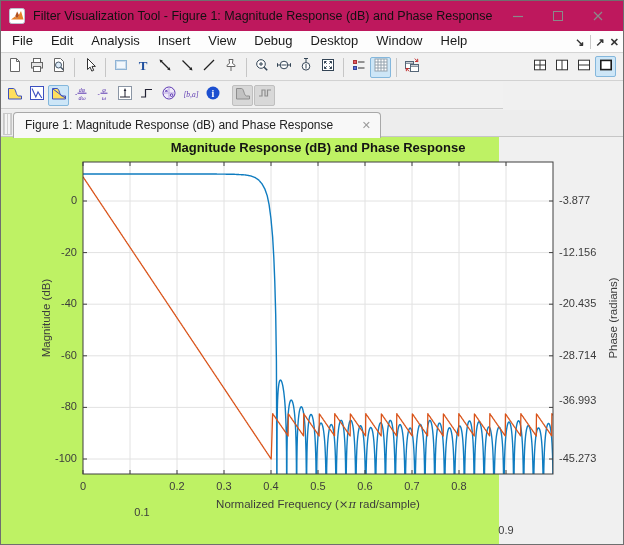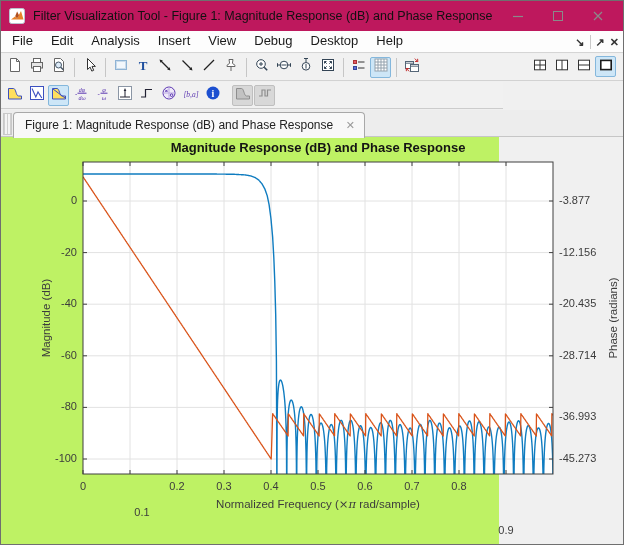--- a/index.html
+++ b/index.html
@@ -20,21 +20,21 @@
   #tb1{position:absolute;left:0;top:53px;width:622px;height:27px;background:#f1f1f1;border-bottom:1px solid #d2d2d2;display:flex;align-items:center;padding-left:3px;box-sizing:border-box;}
   #tb2{position:absolute;left:0;top:81px;width:502px;height:27px;background:#f1f1f1;border-bottom:1px solid #cccccc;display:flex;align-items:center;padding-left:3px;box-sizing:border-box;}
   .tbtn{width:21px;height:21px;display:flex;align-items:center;justify-content:center;border:1px solid transparent;border-radius:2px;margin-right:1px;box-sizing:border-box;}
   .tbtn.sel{background:#cde6f7;border-color:#84b7dc;}
   .tbtn.dis{background:#d8d8d8;border-color:#bfbfbf;}
   .tsep{width:1px;height:19px;background:#c6c6c6;margin:0 4px;}
   #tb1right{position:absolute;right:6px;top:2px;display:flex;}
   
   #tabrow{position:absolute;left:0;top:109px;width:622px;height:26px;background:#ededed;border-bottom:1px solid #c6c6c6;box-sizing:content-box;}
   #grip{position:absolute;left:2px;top:3px;width:7px;height:20px;background:repeating-linear-gradient(90deg,#cfcfcf 0 1px,#f4f4f4 1px 3px);border:1px solid #c8c8c8;}
-  #tab{position:absolute;left:12px;top:2px;width:350px;height:25px;background:#f8f8f8;border:1px solid #a8a8a8;border-bottom:none;border-radius:4px 4px 0 0;z-index:2;}
+  #tab{position:absolute;left:12px;top:2px;width:350px;height:25px;background:#f8f8f8;border:1px solid #a8a8a8;border-bottom:none;border-radius:4px 4px 0 0;z-index:2;padding-left:16px;}
   #tablabel{position:absolute;left:11px;top:0;line-height:24px;font-size:12px;color:#222;white-space:nowrap;}
   #tabclose{position:absolute;right:9px;top:0;line-height:24px;font-size:11px;color:#9a9a9a;}
   
   #content{position:absolute;left:0;top:136px;width:498px;height:407px;background:#bef264;}
   #plotwrap{position:absolute;left:0;top:0;width:622px;height:407px;}
   #charttitle{position:absolute;left:82px;top:3px;width:470px;text-align:center;font-size:13px;font-weight:bold;color:#141414;white-space:nowrap;}
   .xtick{position:absolute;width:34px;text-align:center;font-size:11px;color:#3c3c3c;}
   .ytickL{position:absolute;width:44px;text-align:right;font-size:11px;color:#3c3c3c;}
   .ytickR{position:absolute;width:58px;text-align:left;font-size:11px;color:#3c3c3c;}
   #xlabel{position:absolute;left:82px;top:360px;width:470px;text-align:center;font-size:11.5px;color:#3c3c3c;}
@@ -65,20 +65,21 @@
   </div>
 
   <div id="menubar">
       <div class="menuitem">File</div>
       <div class="menuitem">Edit</div>
       <div class="menuitem">Analysis</div>
       <div class="menuitem">Insert</div>
       <div class="menuitem">View</div>
       <div class="menuitem">Debug</div>
       <div class="menuitem">Desktop</div>
+      <div class="menuitem">Window</div>
       <div class="menuitem">Help</div>
       <div id="menudock">
         <span class="dockglyph">↘</span>
         <span class="docksep"></span>
         <span class="dockglyph">↗</span>
         <span class="dockglyph">✕</span>
       </div>
     </div>
 
   <div id="tb1">
@@ -390,18 +391,18 @@
         <div class="xtick" style="left: 488px; top: 343px; margin-top: 44px;">0.9</div>
         <div class="ytickL" style="left: 32px; top: 56.9677px;">0</div>
         <div class="ytickR" style="left: 558px; top: 56.9677px;">-3.877</div>
         <div class="ytickL" style="left: 32px; top: 108.581px;">-20</div>
         <div class="ytickR" style="left: 558px; top: 108.581px;">-12.156</div>
         <div class="ytickL" style="left: 32px; top: 160.194px;">-40</div>
         <div class="ytickR" style="left: 558px; top: 160.194px;">-20.435</div>
         <div class="ytickL" style="left: 32px; top: 211.806px;">-60</div>
         <div class="ytickR" style="left: 558px; top: 211.806px;">-28.714</div>
         <div class="ytickL" style="left: 32px; top: 263.419px;">-80</div>
-        <div class="ytickR" style="left: 558px; top: 273px;">-36.993</div>
+        <div class="ytickR" style="left: 558px; top: 257px;">-36.993</div>
         <div class="ytickL" style="left: 32px; top: 315.032px;">-100</div>
         <div class="ytickR" style="left: 558px; top: 315.032px;">-45.273</div>
       </div>
   </div>
 </div>
 
 </body></html>

